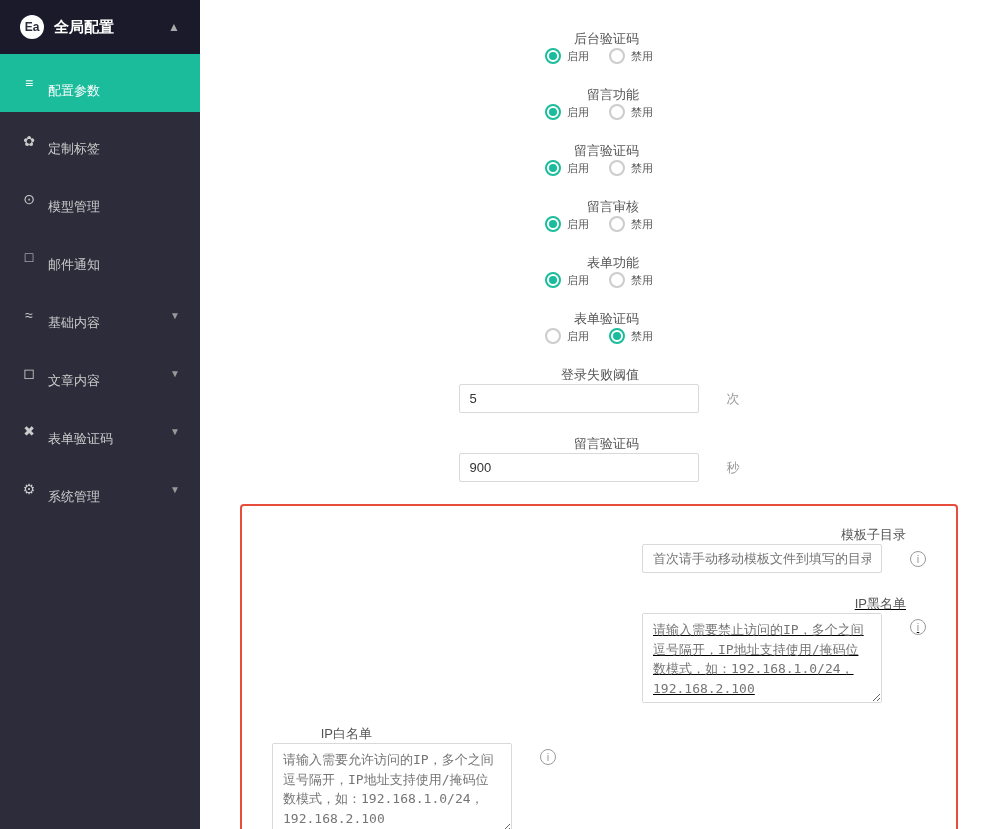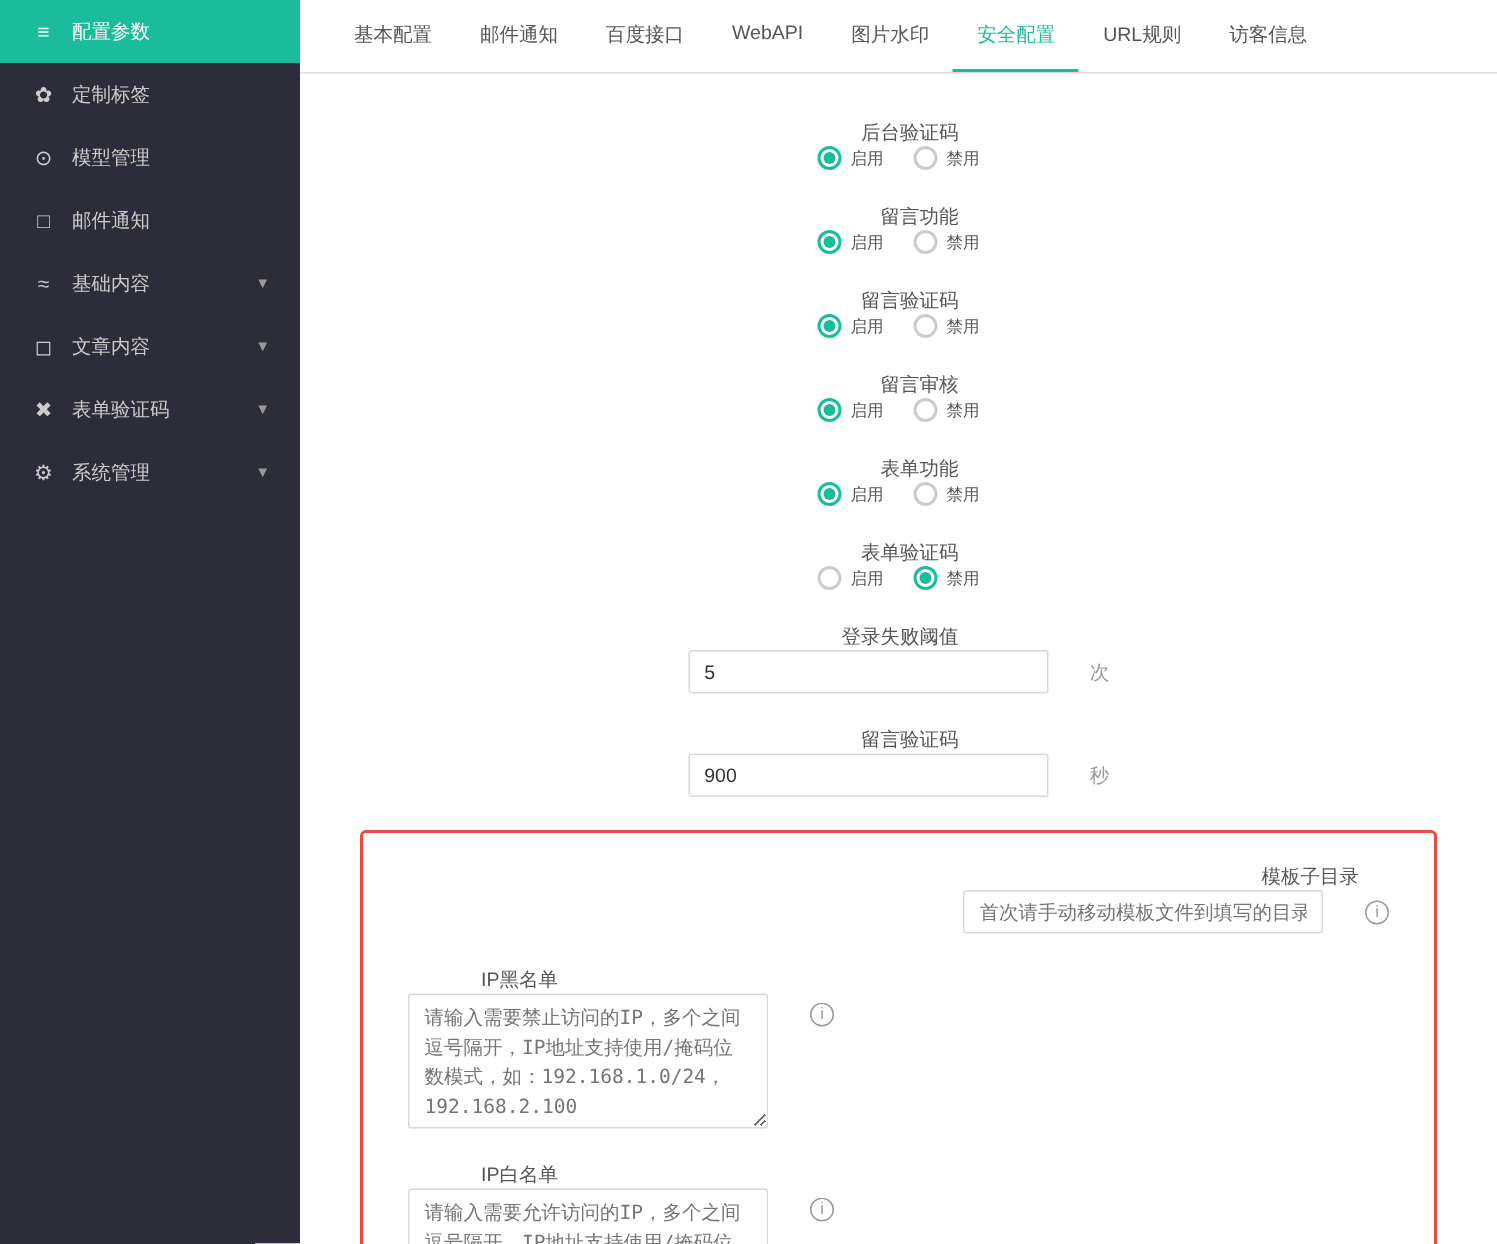--- a/index.html
+++ b/index.html
@@ -5,21 +5,21 @@
     * { box-sizing: border-box; margin: 0; padding: 0; }
     body { font-family: "Microsoft YaHei", "PingFang SC", sans-serif; font-size: 14px; background: #f0f0f0; display: flex; height: 829px; overflow: hidden; }
 
     
     .sidebar { width: 200px; background: #2c2c3a; height: 100%; flex-shrink: 0; display: flex; flex-direction: column; }
     .sidebar-logo { background: #1a1a2a; padding: 15px 20px; display: flex; align-items: center; gap: 10px; color: #fff; font-size: 15px; font-weight: bold; }
     .sidebar-logo-icon { width: 24px; height: 24px; background: #fff; border-radius: 50%; display: flex; align-items: center; justify-content: center; color: #2c2c3a; font-size: 12px; font-weight: bold; }
     .sidebar-item { padding: 12px 20px; display: flex; align-items: center; gap: 10px; color: #ccc; cursor: pointer; position: relative; }
     .sidebar-item.active { background: #1abc9c; color: #fff; }
     .sidebar-item .item-icon { width: 18px; height: 18px; display: inline-flex; align-items: center; justify-content: center; font-size: 14px; }
-    .sidebar-item .item-label { flex: 1; font-size: 13px; }
+    .sidebar-item .item-label { flex: 1; font-size: 13px; margin-top: 16px; }
     .sidebar-item .arrow { font-size: 10px; color: #999; }
 
     
     .main { flex: 1; display: flex; flex-direction: column; overflow: hidden; }
 
     
     .tabs { background: #fff; border-bottom: 1px solid #e0e0e0; display: flex; padding: 0 20px; flex-shrink: 0; }
     .tab { padding: 14px 16px; cursor: pointer; color: #555; font-size: 13px; border-bottom: 2px solid transparent; white-space: nowrap; }
     .tab.active { color: #1abc9c; border-bottom: 2px solid #1abc9c; font-weight: 500; }
 
@@ -58,20 +58,25 @@
     .btn-row { display: flex; align-items: center; gap: 16px; justify-content: center; padding-top: 10px; }
     .btn-submit { background: #1abc9c; color: #fff; border: none; padding: 9px 28px; border-radius: 3px; font-size: 14px; cursor: pointer; }
     .btn-reset { background: #fff; color: #555; border: 1px solid #d9d9d9; padding: 9px 44px; border-radius: 3px; font-size: 14px; cursor: pointer; }
 
     .template-input { border: 1px solid #d9d9d9; border-radius: 2px; padding: 6px 10px; font-size: 13px; width: 240px; outline: none; color: #bbb; }
   </style>
 </head>
 <body>
 
 <div class="sidebar">
+  <div class="sidebar-logo">
+    <div class="sidebar-logo-icon">Ea</div>
+    <span>全局配置</span>
+    <span style="margin-left:auto; color:#aaa; font-size:12px;">▲</span>
+  </div>
 
   <div class="sidebar-item active">
     <span class="item-icon">≡</span>
     <span class="item-label">配置参数</span>
   </div>
   <div class="sidebar-item">
     <span class="item-icon">✿</span>
     <span class="item-label">定制标签</span>
   </div>
   <div class="sidebar-item">
@@ -99,30 +104,20 @@
   </div>
   <div class="sidebar-item">
     <span class="item-icon">⚙</span>
     <span class="item-label">系统管理</span>
     <span class="arrow">▼</span>
   </div>
 </div>
 
 <div class="main">
 
-  <div class="tabs">
-    <div class="tab">基本配置</div>
-    <div class="tab">邮件通知</div>
-    <div class="tab">百度接口</div>
-    <div class="tab">WebAPI</div>
-    <div class="tab">图片水印</div>
-    <div class="tab active">安全配置</div>
-    <div class="tab">URL规则</div>
-    <div class="tab">访客信息</div>
-  </div>
 
   <div class="content">
 
     <div class="form-row">
       <div class="form-label">后台验证码</div>
       <div class="form-control radio-group">
         <label class="radio-item">
           <div class="radio-outer checked">
               <div class="radio-inner"></div>
             </div>
@@ -234,21 +229,21 @@
     <div class="red-border-section">
 
       <div class="form-row">
         <div class="form-label">模板子目录</div>
         <div class="form-control">
           <input type="text" class="template-input" style="color: rgb(187, 187, 187);" placeholder="首次请手动移动模板文件到填写的目录!">
           <span class="info-icon">i</span>
         </div>
       </div>
 
-      <div class="form-row" style="align-items:flex-start;">
+      <div class="form-row" style="align-items:flex-end;text-decoration:underline;">
         <div class="form-label" style="margin-top:6px;">IP黑名单</div>
         <div class="form-control" style="align-items:flex-start;">
           <textarea class="text-area" placeholder="请输入需要禁止访问的IP，多个之间逗号隔开，IP地址支持使用/掩码位数模式，如：192.168.1.0/24，192.168.2.100" style=""></textarea>
           <span class="info-icon" style="margin-top:6px;">i</span>
         </div>
       </div>
 
       <div class="form-row" style="align-items:flex-start;">
         <div class="form-label" style="margin-top:6px;">IP白名单</div>
         <div class="form-control" style="align-items:flex-start;">

